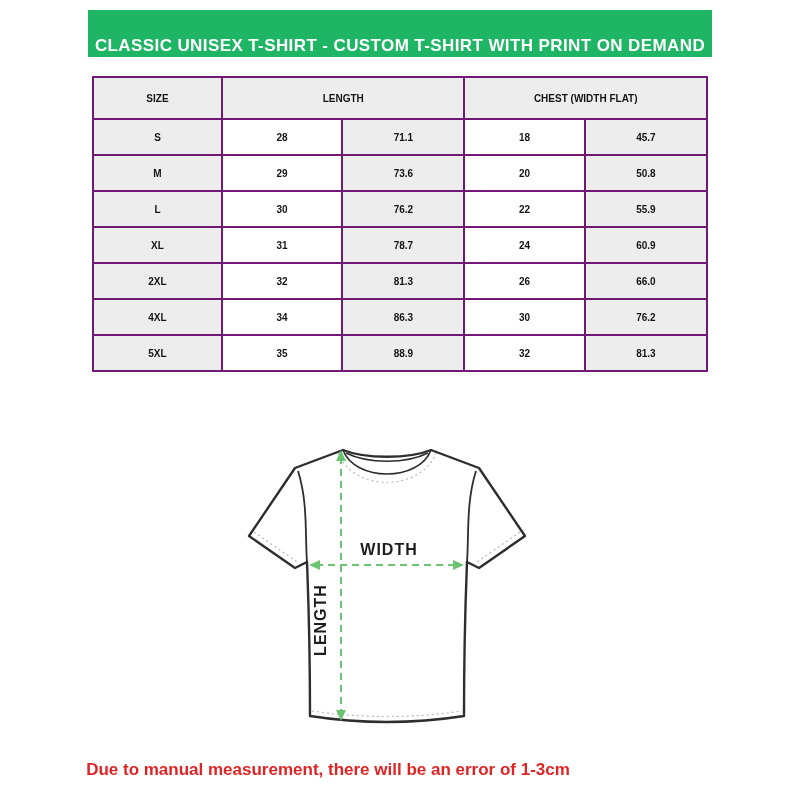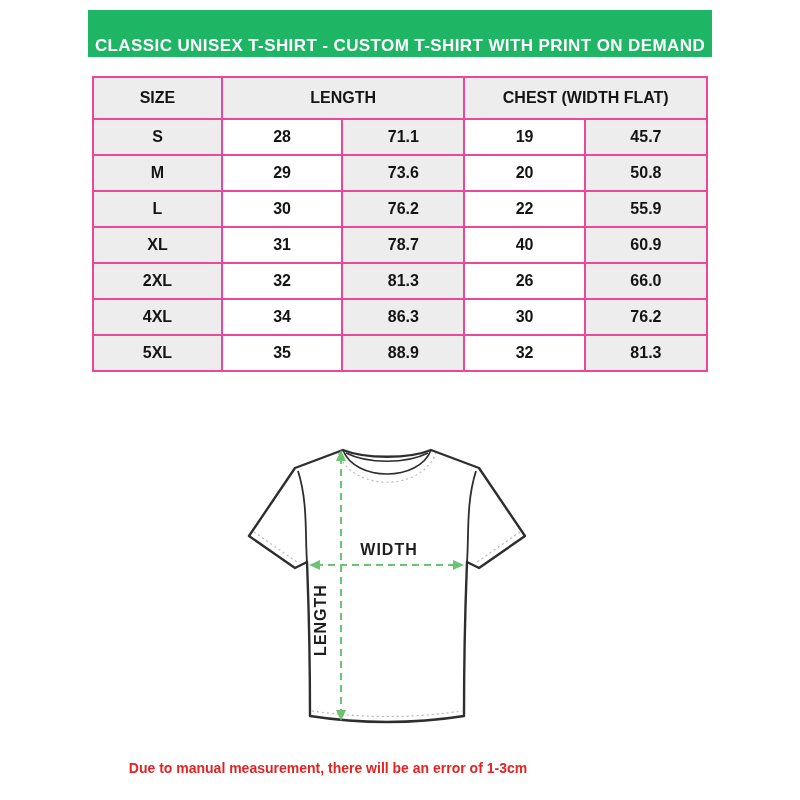--- a/index.html
+++ b/index.html
@@ -21,23 +21,23 @@
     white-space:nowrap;
     margin-top:24px;
   }
 
   
   .size-table{
     position:absolute;left:92px;top:76px;width:616px;
     border-collapse:collapse;table-layout:fixed;
   }
   .size-table th,.size-table td{
-    border:2px solid #ec4899;
+    border:2px solid #701a75;
     text-align:center;vertical-align:middle;
-    font-weight:bold;color:#141414;font-size:16px;
+    font-weight:bold;color:#141414;font-size:10px;
     padding:0;
   }
   .size-table thead th{height:40px;background:#ededed;}
   .size-table tbody td{height:34px;}
   .col-size{background:#ededed;}
   .col-cm{background:#ededed;}
   .col-in{background:#ffffff;border-radius:15px;}
 
   
   .diagram{position:absolute;left:237px;top:424px;width:300px;height:332px;}
@@ -49,21 +49,21 @@
   .arrow-line{fill:none;stroke:var(--arrow,#6cc472);stroke-width:2;stroke-dasharray:7 5;}
   .arrow-head{fill:var(--arrow,#6cc472);stroke:none;}
   .dim-label{
     font-family:"Liberation Sans","DejaVu Sans",sans-serif;
     font-weight:bold;font-size:16px;fill:#1d1d1d;letter-spacing:1px;
   }
 
   
   .note{
     position:absolute;left:0;top:760px;width:656px;
-    text-align:center;font-weight:bold;font-size:14px;
+    text-align:center;font-weight:bold;font-size:17px;
     color:var(--red,#e02424);
   }
 </style>
 </head>
 <body style="--green: #1eb564; --arrow: #6cc472; --red: #e02424;">
 
 <div class="page">
 
   <div class="banner">
     <span class="banner-title">CLASSIC UNISEX T-SHIRT - CUSTOM T-SHIRT WITH PRINT ON DEMAND</span>
@@ -82,42 +82,42 @@
         <th>SIZE</th>
         <th colspan="2">LENGTH</th>
         <th colspan="2">CHEST (WIDTH FLAT)</th>
       </tr>
     </thead>
     <tbody>
         <tr>
           <td class="col-size">S</td>
           <td class="col-in">28</td>
           <td class="col-cm">71.1</td>
-          <td class="col-in">19</td>
+          <td class="col-in">18</td>
           <td class="col-cm">45.7</td>
         </tr>
         <tr>
           <td class="col-size">M</td>
           <td class="col-in">29</td>
           <td class="col-cm">73.6</td>
           <td class="col-in">20</td>
           <td class="col-cm">50.8</td>
         </tr>
         <tr>
           <td class="col-size">L</td>
           <td class="col-in">30</td>
           <td class="col-cm">76.2</td>
           <td class="col-in">22</td>
           <td class="col-cm">55.9</td>
         </tr>
         <tr>
           <td class="col-size">XL</td>
           <td class="col-in">31</td>
           <td class="col-cm">78.7</td>
-          <td class="col-in">40</td>
+          <td class="col-in">24</td>
           <td class="col-cm">60.9</td>
         </tr>
         <tr>
           <td class="col-size">2XL</td>
           <td class="col-in">32</td>
           <td class="col-cm">81.3</td>
           <td class="col-in">26</td>
           <td class="col-cm">66.0</td>
         </tr>
         <tr>

